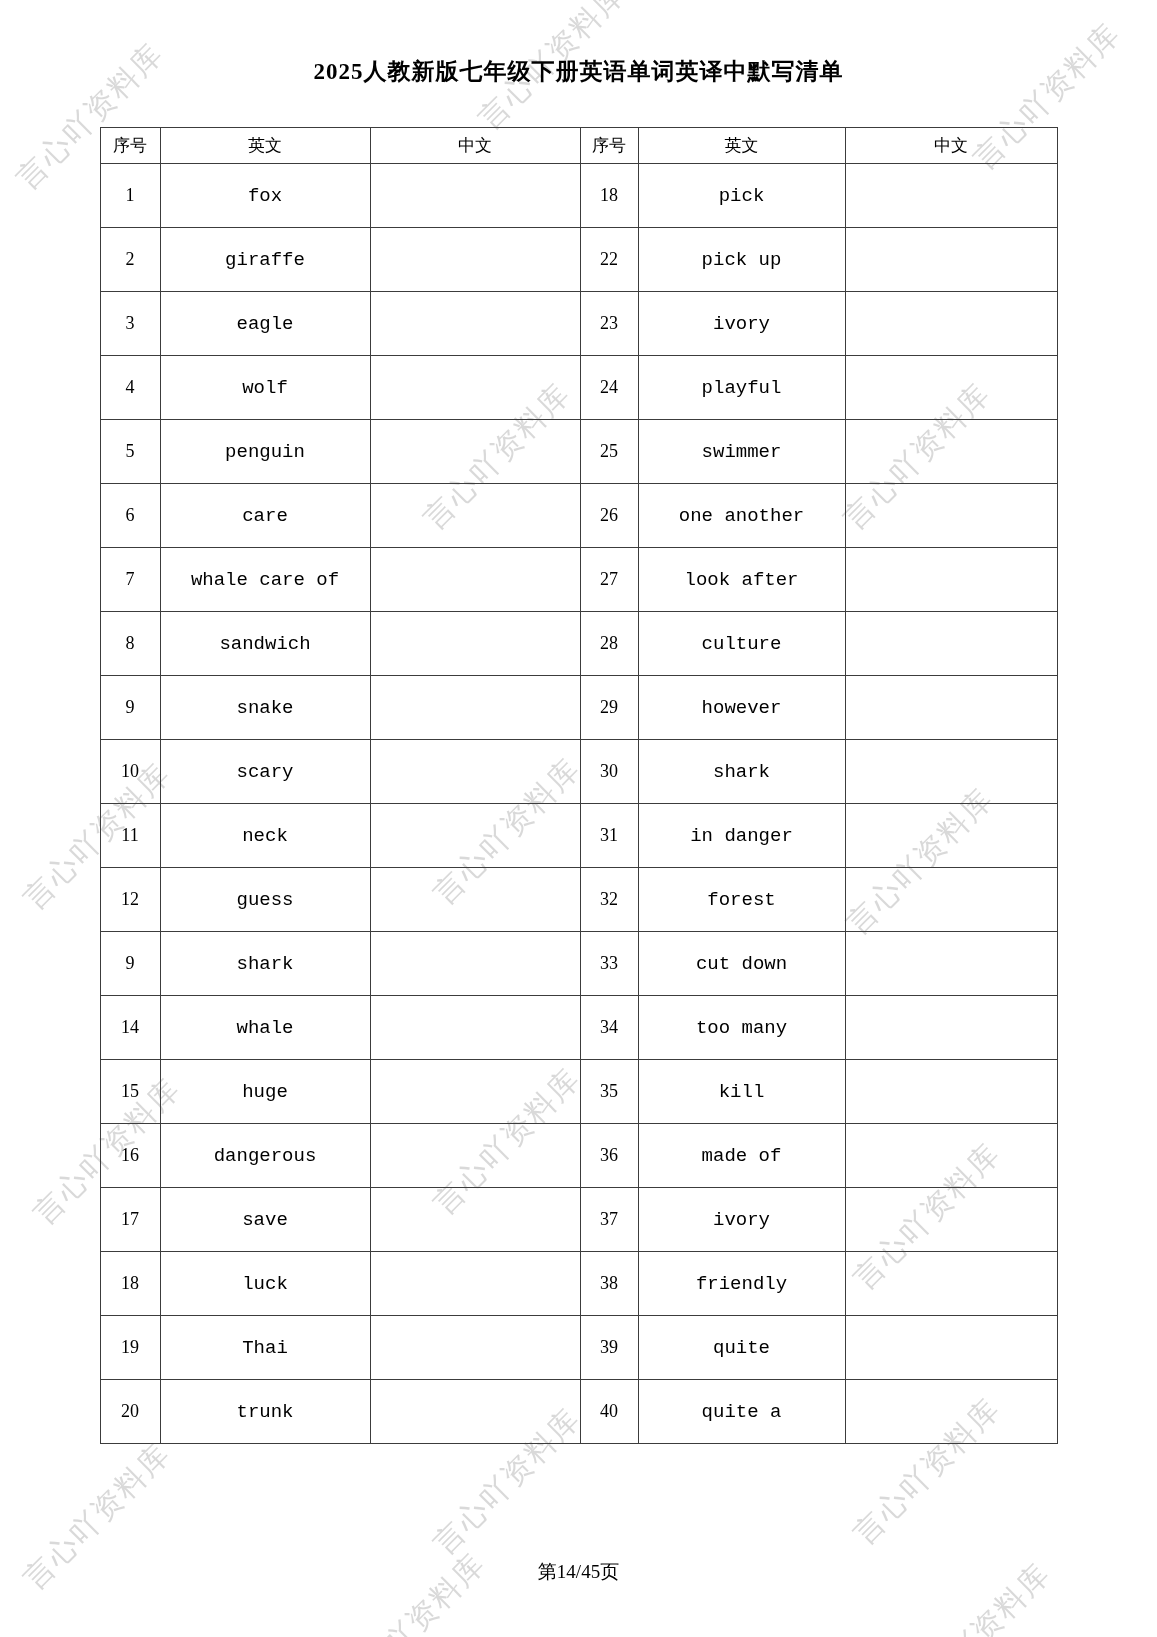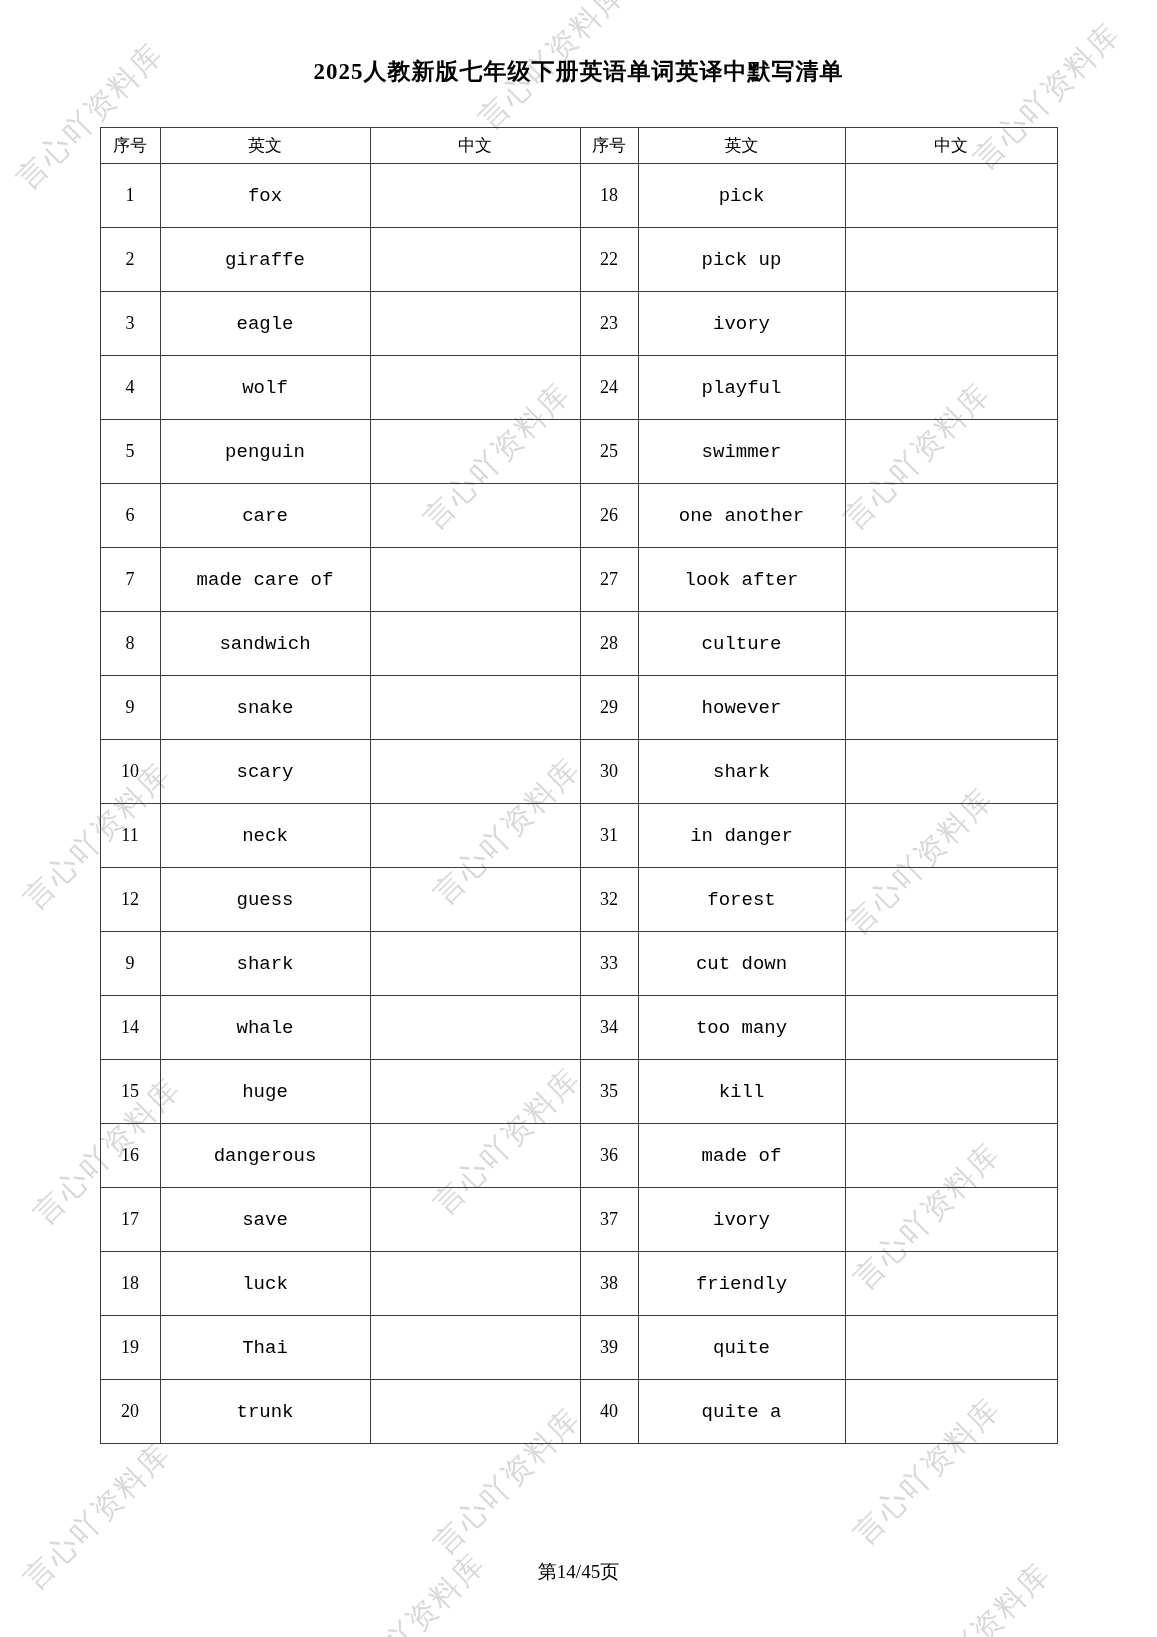--- a/index.html
+++ b/index.html
@@ -176,21 +176,21 @@
         <tr>
           <td class="num-cell">6</td>
           <td class="en-cell">care</td>
           <td class="zh-cell"></td>
           <td class="num-cell">26</td>
           <td class="en-cell">one another</td>
           <td class="zh-cell"></td>
         </tr>
         <tr>
           <td class="num-cell">7</td>
-          <td class="en-cell">made care of</td>
+          <td class="en-cell">whale care of</td>
           <td class="zh-cell"></td>
           <td class="num-cell">27</td>
           <td class="en-cell">look after</td>
           <td class="zh-cell"></td>
         </tr>
         <tr>
           <td class="num-cell">8</td>
           <td class="en-cell">sandwich</td>
           <td class="zh-cell"></td>
           <td class="num-cell">28</td>

